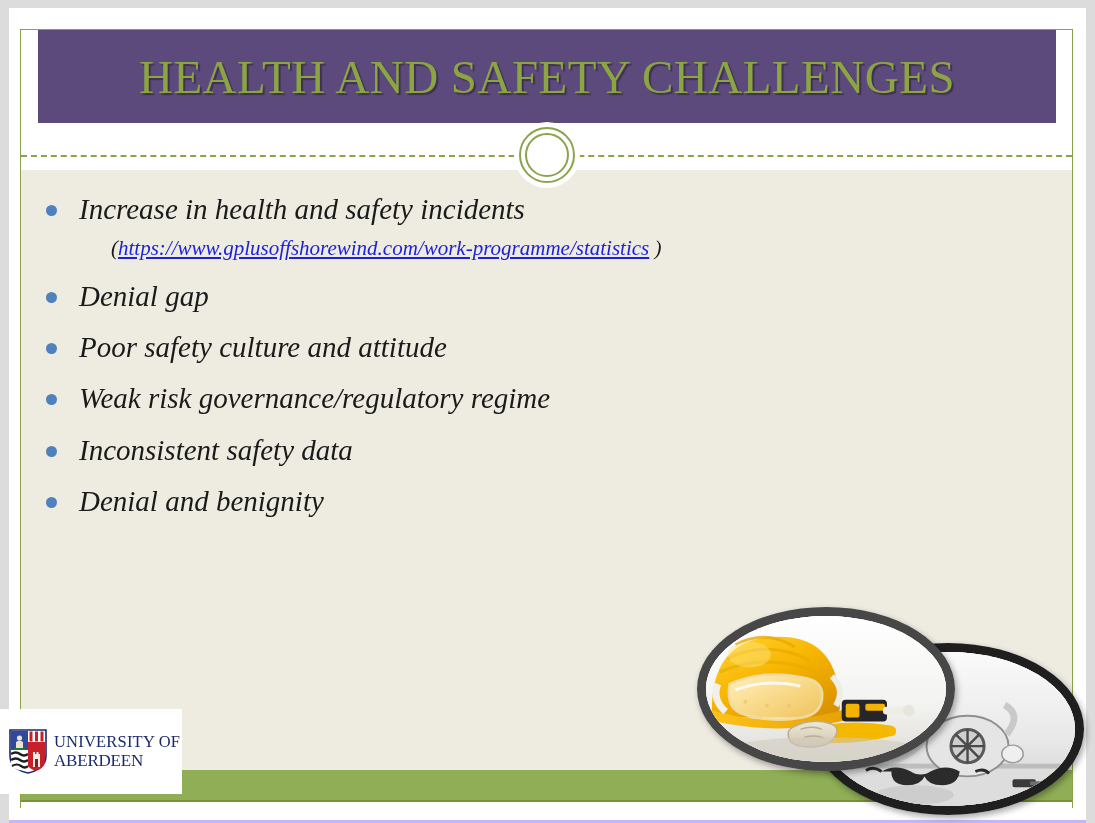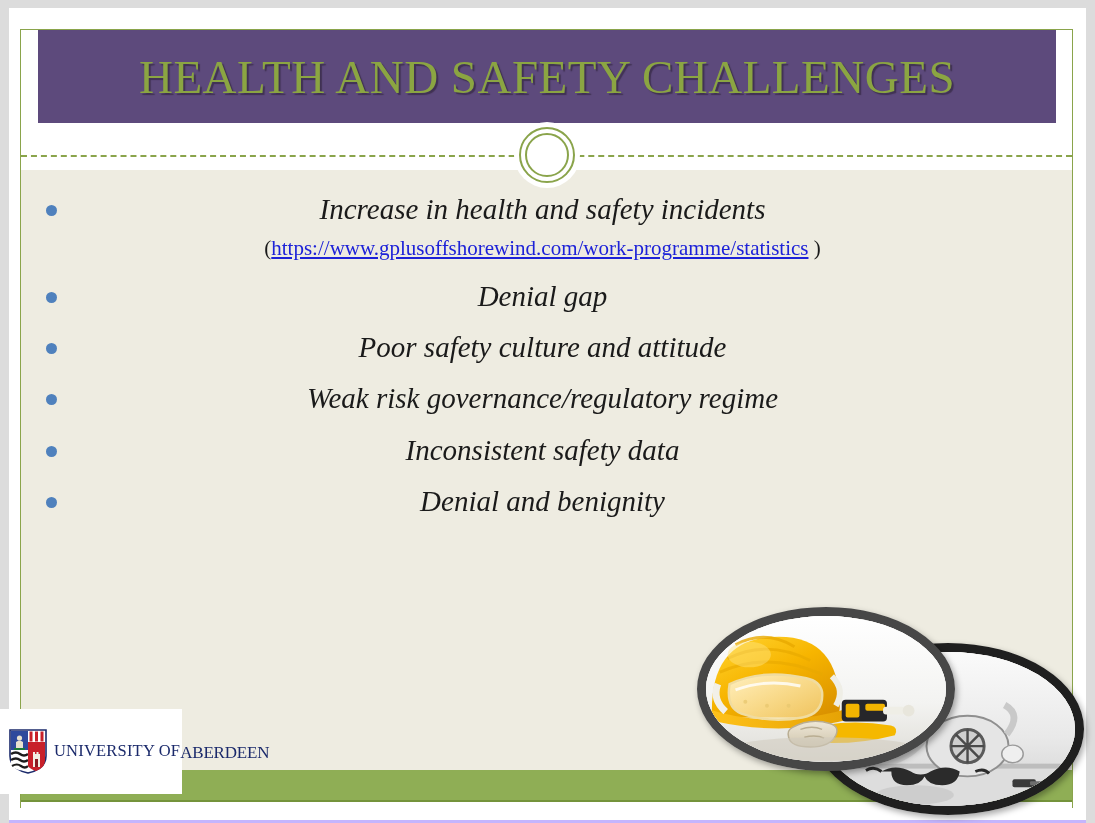--- a/index.html
+++ b/index.html
@@ -138,46 +138,47 @@
   .bullets {
     position: absolute;
     left: 46px;
     top: 192px;
     width: 960px;
   }
   .bullet-row {
     display: flex;
     align-items: flex-start;
     margin-bottom: 16px;
-    text-align: center;
   }
   .bullet-dot {
     flex: 0 0 auto;
     width: 11px;
     height: 11px;
     border-radius: 50%;
     background: #4f81bd;
     margin-top: 13px;
     margin-right: 22px;
   }
   .bullet-body { flex: 1 1 auto; }
   .bullet-text {
     font-family: "Liberation Serif", serif;
     font-style: italic;
     font-size: 29px;
     line-height: 1.22;
     color: #1a1a1a;
   }
   .bullet-sub {
     font-family: "Liberation Serif", serif;
+    font-style: italic;
     font-size: 21px;
     line-height: 1.3;
     color: #1a1a1a;
     margin-top: 8px;
     white-space: nowrap;
+    margin-left: 32px;
   }
   .bullet-sub a,
   .bullet-sub .url {
     color: #1d22d8;
     text-decoration: underline;
   }
 
   
   .footer-band {
     position: absolute;
@@ -218,21 +219,21 @@
     box-sizing: border-box;
   }
   .logo-shield {
     flex: 0 0 auto;
     width: 38px;
     height: 45px;
     margin-right: 7px;
   }
   .logo-words {
     display: flex;
-    flex-direction: row;
+    flex-direction: column;
     line-height: 1;
   }
   .logo-line1 {
     font-family: "Liberation Serif", serif;
     font-size: 16.5px;
     letter-spacing: 0.2px;
     color: #1b2a6b;
     white-space: nowrap;
   }
   .logo-line2 {

